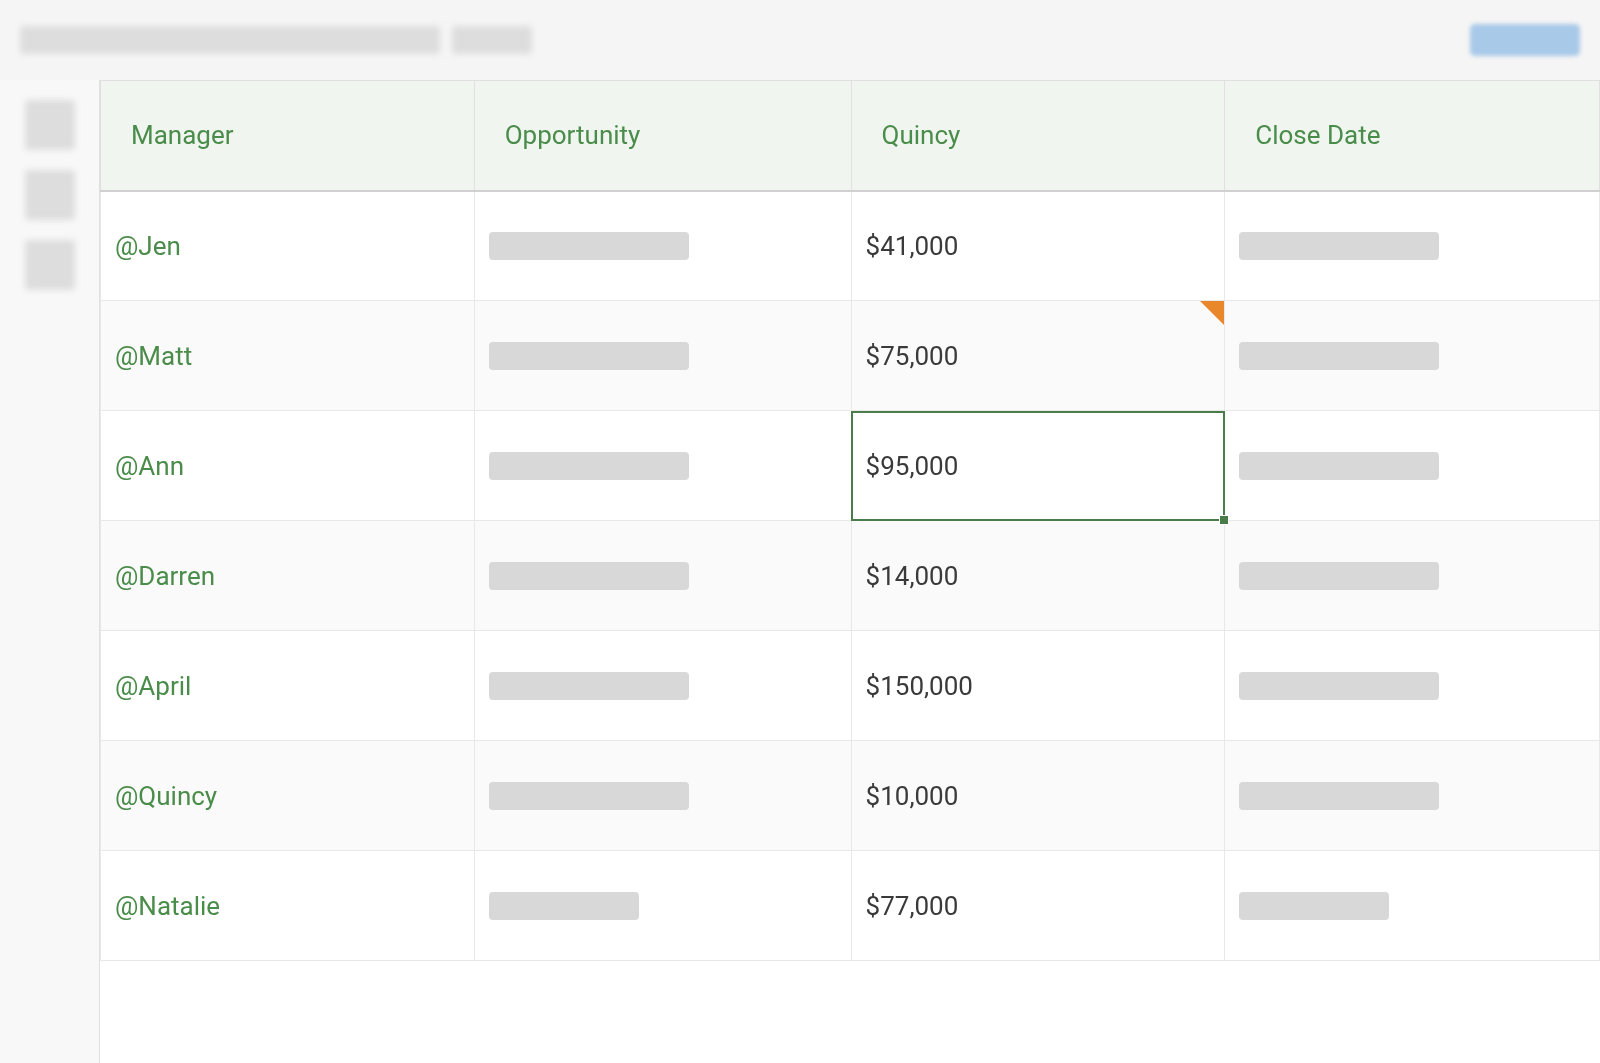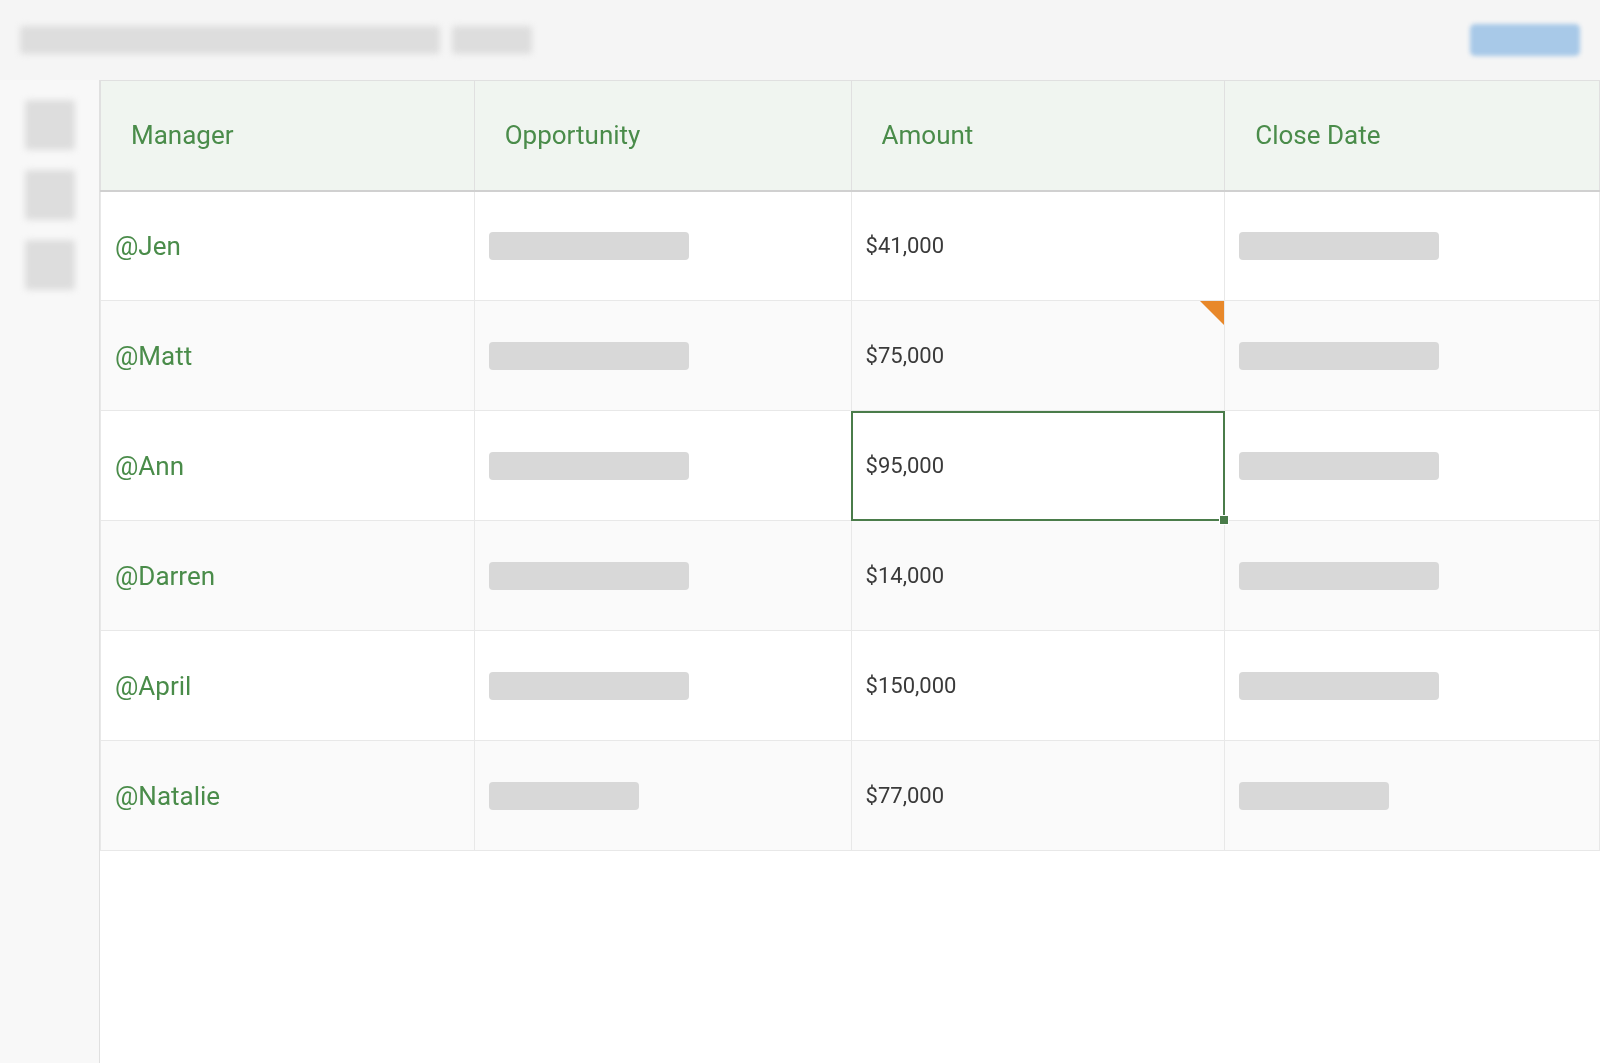--- a/index.html
+++ b/index.html
@@ -159,21 +159,21 @@
       border-radius: 4px;
       width: 200px;
     }
 
     .grey-bar.short {
       width: 150px;
     }
 
     
     .cell-amount {
-      font-size: 22px;
+      font-size: 26px;
       color: #3a3a3a;
       font-weight: 400;
     }
 
     
     .cell-closedate {}
 
     .grey-bar-date {
       height: 28px;
       background: #d8d8d8;
@@ -244,21 +244,21 @@
         </colgroup>
         <thead>
           <tr>
             <th>
               <span>Manager</span>
             </th>
             <th>
               <span>Opportunity</span>
             </th>
             <th>
-              <span>Amount</span>
+              <span>Quincy</span>
             </th>
             <th>
               <span>Close Date</span>
             </th>
           </tr>
         </thead>
         <tbody id="table-body">
 
         <tr>
               <td class="cell-manager">@Jen</td>
@@ -304,20 +304,30 @@
               <td class="cell-manager">@April</td>
               <td class="cell-opportunity">
                 <div class="grey-bar"></div>
               </td>
               <td class="cell-amount td-relative"><span>$150,000</span></td>
               <td class="cell-closedate">
                 <div class="grey-bar-date"></div>
               </td>
             </tr>
             <tr>
+              <td class="cell-manager">@Quincy</td>
+              <td class="cell-opportunity">
+                <div class="grey-bar"></div>
+              </td>
+              <td class="cell-amount td-relative"><span>$10,000</span></td>
+              <td class="cell-closedate">
+                <div class="grey-bar-date"></div>
+              </td>
+            </tr>
+            <tr>
               <td class="cell-manager">@Natalie</td>
               <td class="cell-opportunity">
                 <div class="grey-bar short"></div>
               </td>
               <td class="cell-amount td-relative"><span>$77,000</span></td>
               <td class="cell-closedate">
                 <div class="grey-bar-date short" style="width: 150px;"></div>
               </td>
             </tr>
           </tbody>

